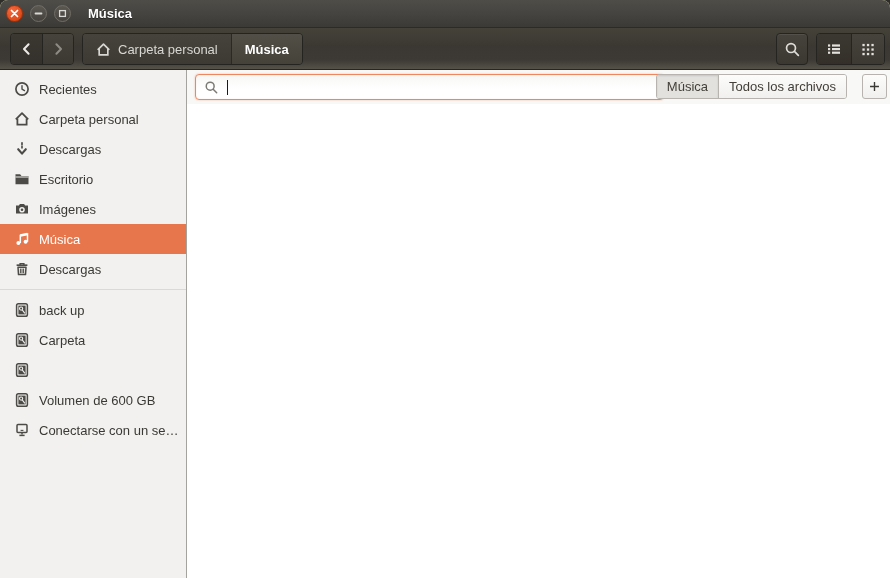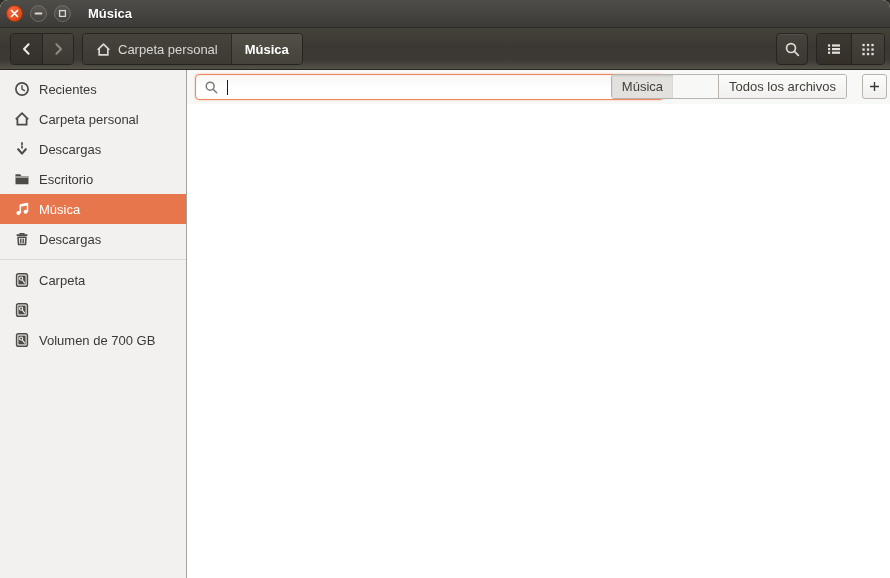--- a/index.html
+++ b/index.html
@@ -102,21 +102,21 @@
   .filters {
     position:absolute; right:43px; top:4px; height:25px; display:flex;
     border:1px solid #b7b4af; border-radius:3px; overflow:hidden;
     font-size:13px; color:#434039;
   }
   .filter-opt { display:flex; align-items:center; padding:0 10px; white-space:nowrap; }
   .filter-opt.active {
     background:#e3e1de; box-shadow:inset 0 1px 2px rgba(0,0,0,.12);
   }
   .filter-opt.plain {
-    background:linear-gradient(180deg,#fcfcfb,#f1f0ee); border-left:1px solid #b7b4af;margin-left:45px;
+    background:linear-gradient(180deg,#fcfcfb,#f1f0ee); border-left:1px solid #b7b4af;
   }
   .add-btn {
     position:absolute; right:3px; top:4px; width:25px; height:25px;
     border:1px solid #b7b4af; border-radius:3px;
     background:linear-gradient(180deg,#fcfcfb,#f1f0ee);
     display:flex; align-items:center; justify-content:center; color:#3a3935;
   }
   svg { display:block; }
 </style>
 </head>
@@ -236,20 +236,29 @@
       </div>
       <div class="side-item">
         <span class="ic">
             <svg width="16" height="16" viewBox="0 0 16 16">
               <path d="M1.5 3.2h4.6l1.4 1.9h7v8.2H1.5z" fill="currentColor"></path>
               <path d="M1.5 6h13" stroke="#f2f1ef" stroke-width="1"></path>
             </svg>
           </span>
         <span class="lbl">Escritorio</span>
       </div>
+      <div class="side-item">
+        <span class="ic">
+            <svg width="16" height="16" viewBox="0 0 16 16">
+              <path fill-rule="evenodd" d="M2 4.4h2.9l1-1.5h4.2l1 1.5H14v8.2H2zm6 1.6a2.8 2.8 0 1 0 0 5.6 2.8 2.8 0 0 0 0-5.6z" fill="currentColor"></path>
+              <circle cx="8" cy="8.8" r="1.3" fill="currentColor"></circle>
+            </svg>
+          </span>
+        <span class="lbl">Imágenes</span>
+      </div>
       <div class="side-item selected">
         <span class="ic">
             <svg width="16" height="16" viewBox="0 0 16 16">
               <circle cx="4.4" cy="12" r="2" fill="currentColor"></circle>
               <circle cx="11.6" cy="10.7" r="2" fill="currentColor"></circle>
               <path d="M6.3 12V4.4l7.2-1.5v7.8" fill="none" stroke="currentColor" stroke-width="1.5"></path>
               <path d="M6.3 4.5 13.5 3" stroke="currentColor" stroke-width="2.4"></path>
             </svg>
           </span>
         <span class="lbl">Música</span>
@@ -270,42 +279,64 @@
 
       <div class="side-item">
         <span class="ic">
             <svg width="16" height="16" viewBox="0 0 16 16">
               <rect x="2.6" y="1.8" width="10.8" height="12.4" rx="1.8" fill="none" stroke="currentColor" stroke-width="1.5"></rect>
               <rect x="4.4" y="3.6" width="7.2" height="8.8" fill="currentColor"></rect>
               <circle cx="7.1" cy="6.6" r="1.6" fill="none" stroke="#f2f1ef" stroke-width="1.1"></circle>
               <path d="M8.2 7.9l2.7 3.4" stroke="#f2f1ef" stroke-width="1.1"></path>
             </svg>
           </span>
-        <span class="lbl">Carpeta</span>
+        <span class="lbl">back up</span>
       </div>
       <div class="side-item">
         <span class="ic">
             <svg width="16" height="16" viewBox="0 0 16 16">
               <rect x="2.6" y="1.8" width="10.8" height="12.4" rx="1.8" fill="none" stroke="currentColor" stroke-width="1.5"></rect>
               <rect x="4.4" y="3.6" width="7.2" height="8.8" fill="currentColor"></rect>
               <circle cx="7.1" cy="6.6" r="1.6" fill="none" stroke="#f2f1ef" stroke-width="1.1"></circle>
               <path d="M8.2 7.9l2.7 3.4" stroke="#f2f1ef" stroke-width="1.1"></path>
             </svg>
           </span>
+        <span class="lbl">Carpeta</span>
       </div>
       <div class="side-item">
         <span class="ic">
             <svg width="16" height="16" viewBox="0 0 16 16">
               <rect x="2.6" y="1.8" width="10.8" height="12.4" rx="1.8" fill="none" stroke="currentColor" stroke-width="1.5"></rect>
               <rect x="4.4" y="3.6" width="7.2" height="8.8" fill="currentColor"></rect>
               <circle cx="7.1" cy="6.6" r="1.6" fill="none" stroke="#f2f1ef" stroke-width="1.1"></circle>
               <path d="M8.2 7.9l2.7 3.4" stroke="#f2f1ef" stroke-width="1.1"></path>
             </svg>
           </span>
-        <span class="lbl">Volumen de 700 GB</span>
+      </div>
+      <div class="side-item">
+        <span class="ic">
+            <svg width="16" height="16" viewBox="0 0 16 16">
+              <rect x="2.6" y="1.8" width="10.8" height="12.4" rx="1.8" fill="none" stroke="currentColor" stroke-width="1.5"></rect>
+              <rect x="4.4" y="3.6" width="7.2" height="8.8" fill="currentColor"></rect>
+              <circle cx="7.1" cy="6.6" r="1.6" fill="none" stroke="#f2f1ef" stroke-width="1.1"></circle>
+              <path d="M8.2 7.9l2.7 3.4" stroke="#f2f1ef" stroke-width="1.1"></path>
+            </svg>
+          </span>
+        <span class="lbl">Volumen de 600 GB</span>
+      </div>
+      <div class="side-item">
+        <span class="ic">
+            <svg width="16" height="16" viewBox="0 0 16 16">
+              <rect x="3" y="2.4" width="10" height="8.2" rx="1" fill="none" stroke="currentColor" stroke-width="1.5"></rect>
+              <path d="M6.6 8.4h2.8" stroke="currentColor" stroke-width="1.1"></path>
+              <path d="M8 10.6v2" stroke="currentColor" stroke-width="1.4"></path>
+              <path d="M5.4 13.4h5.2" stroke="currentColor" stroke-width="1.5"></path>
+            </svg>
+          </span>
+        <span class="lbl">Conectarse con un ser…</span>
       </div>
     </div>
 
     <div class="main">
       <div class="search-strip">
         <div class="search-entry">
           <span class="ic">
               <svg width="15" height="15" viewBox="0 0 16 16">
                 <circle cx="6.6" cy="6.6" r="4.2" fill="none" stroke="currentColor" stroke-width="1.6"></circle>
                 <path d="M9.8 9.8l3.7 3.7" stroke="currentColor" stroke-width="1.6" stroke-linecap="round"></path>

